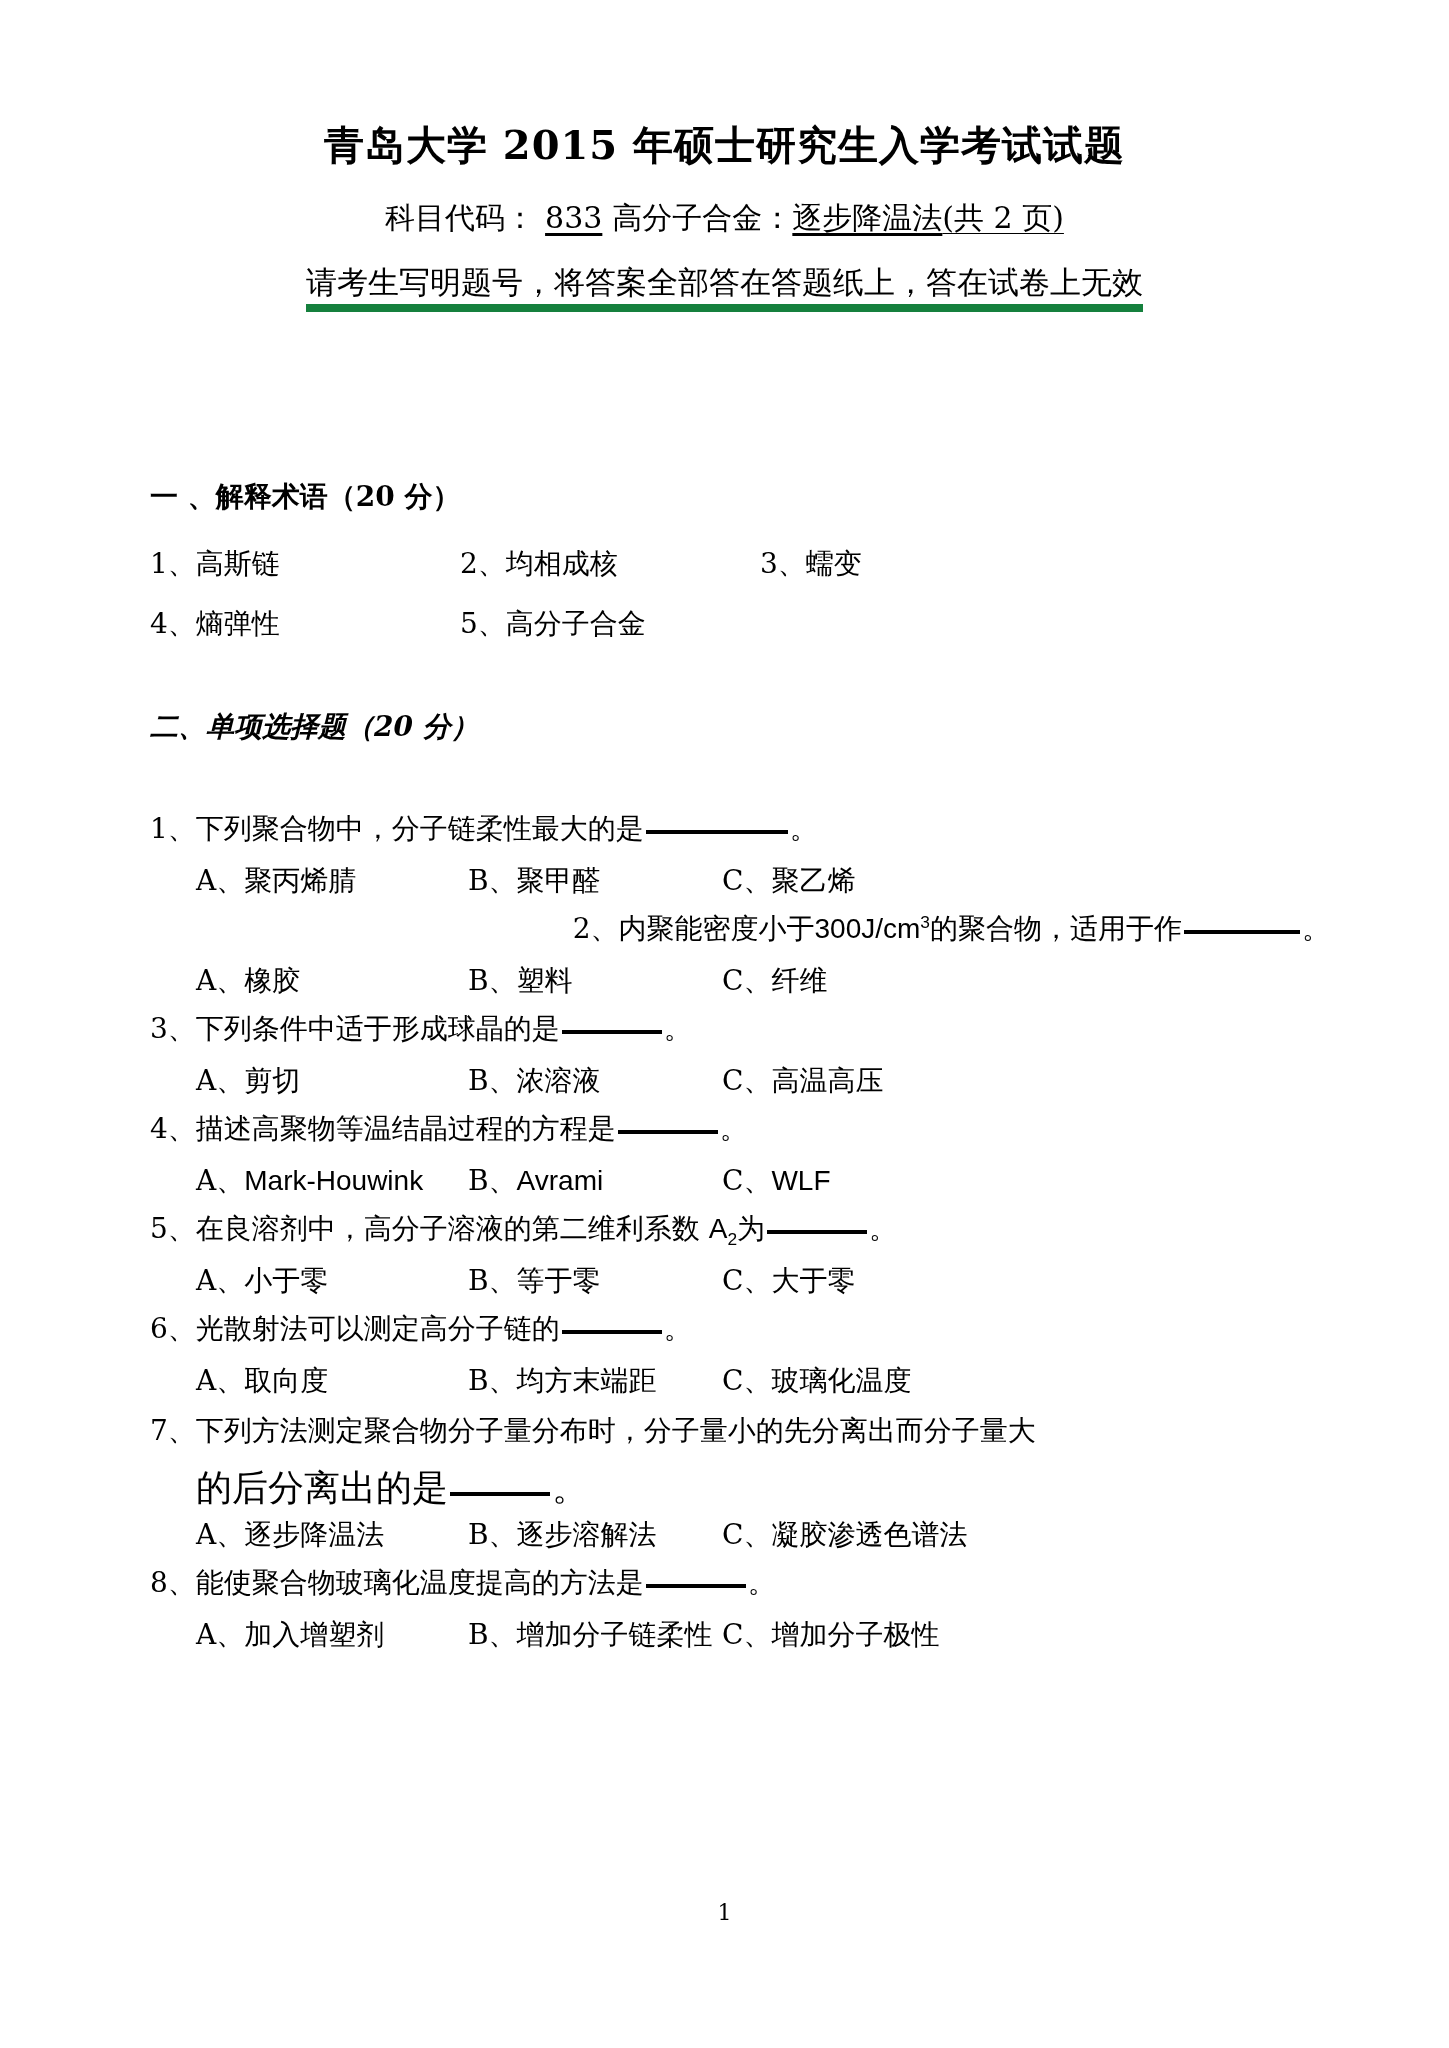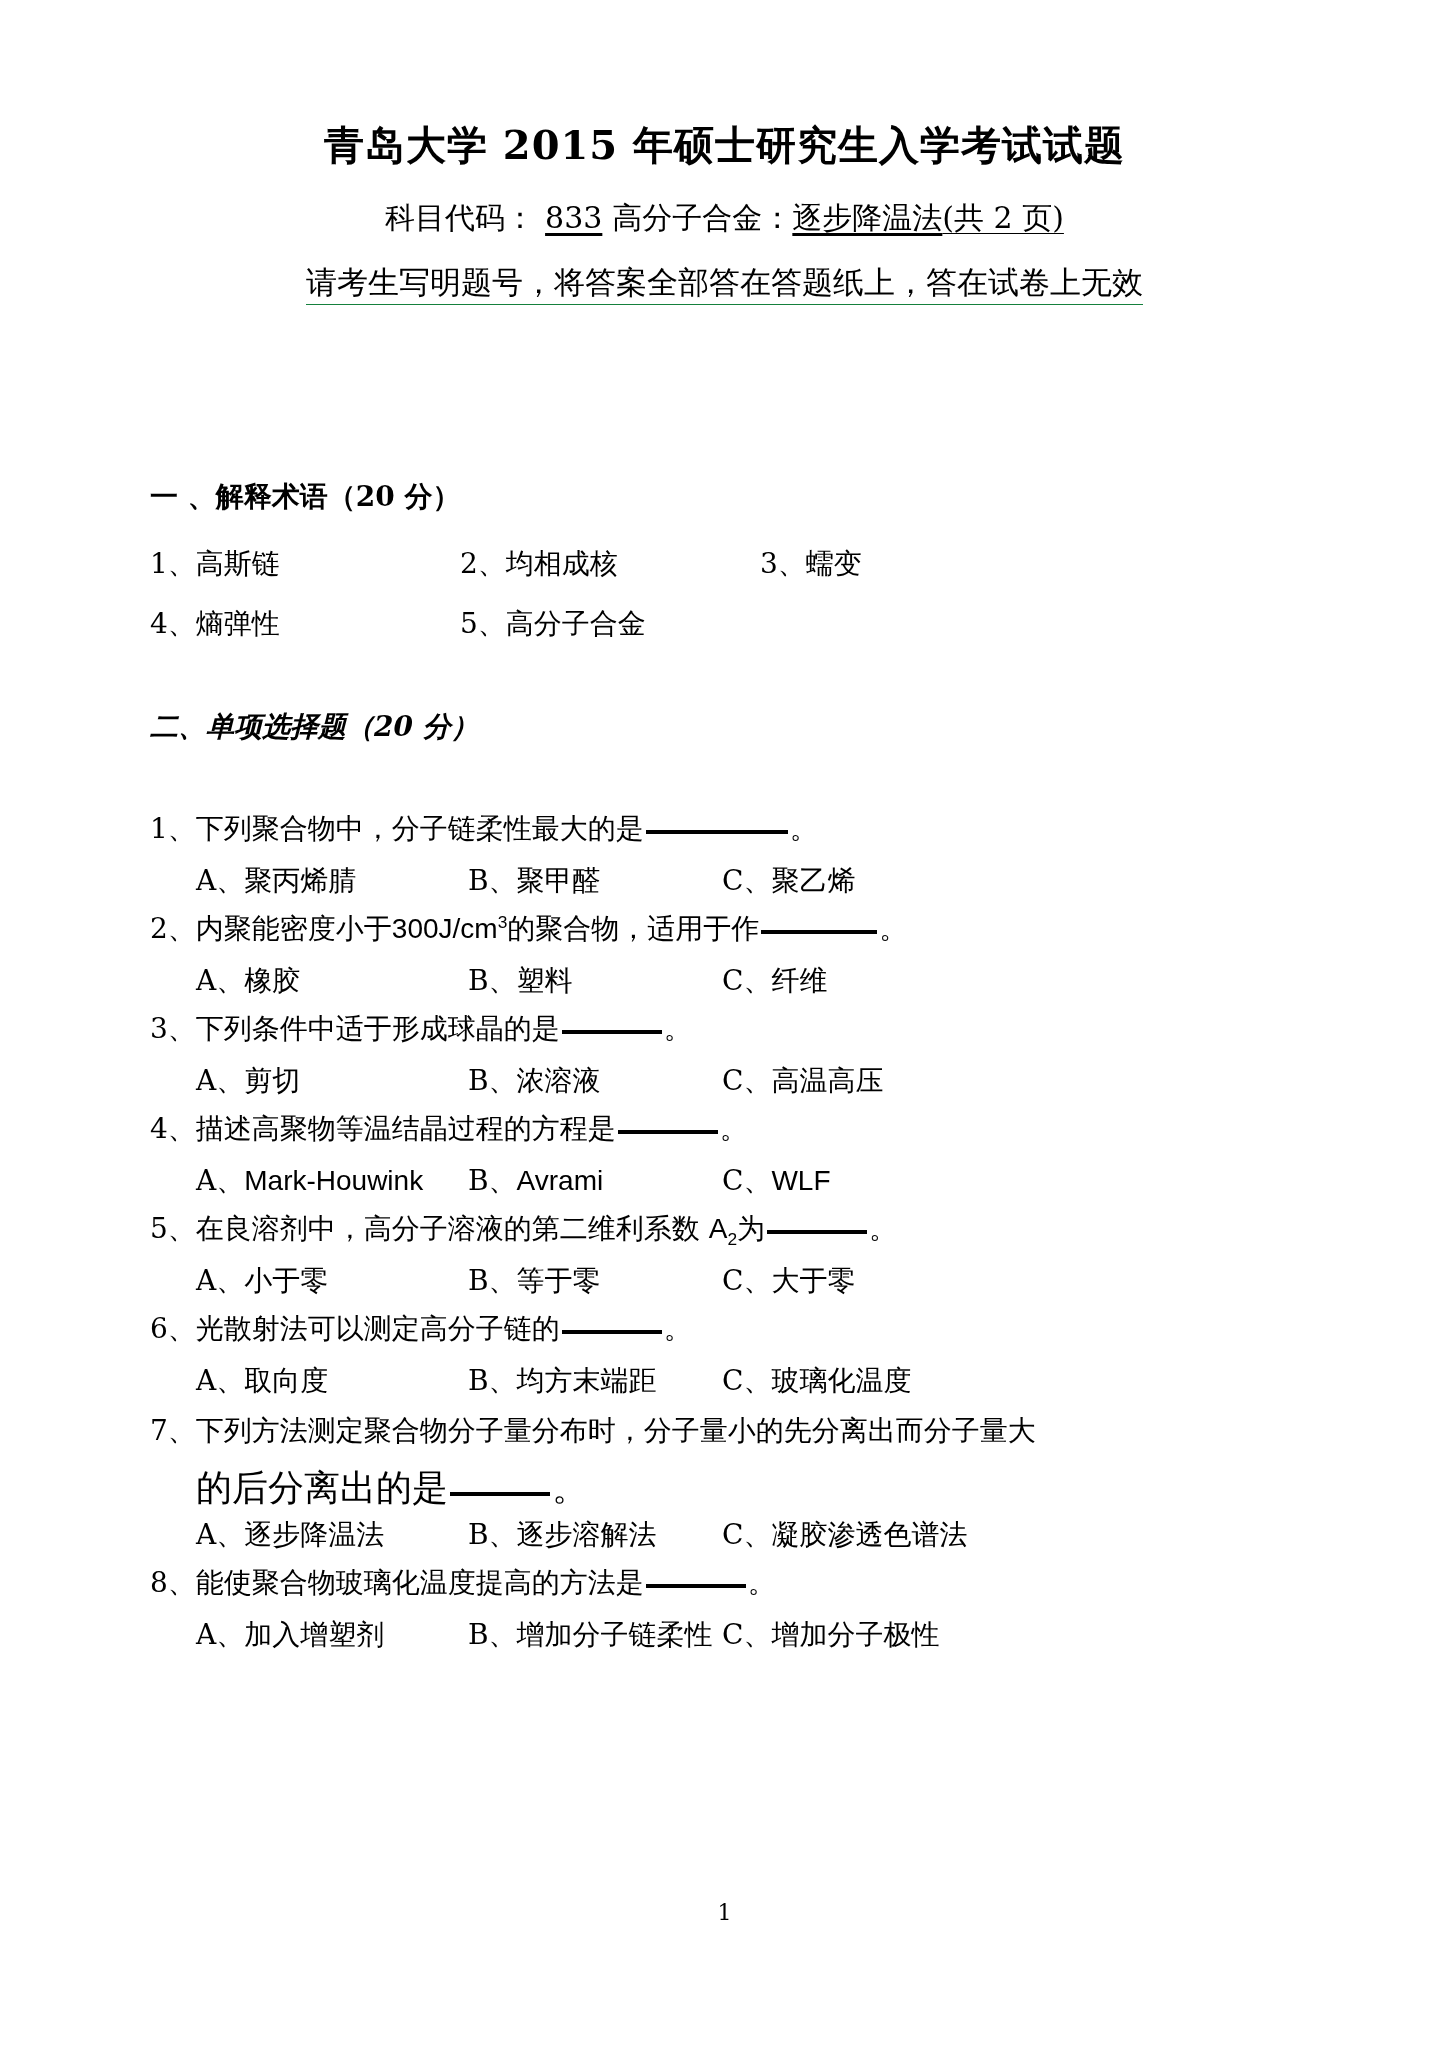--- a/index.html
+++ b/index.html
@@ -68,21 +68,21 @@
   .notice {
     position: absolute;
     left: 0;
     top: 262px;
     width: 1449px;
     text-align: center;
     font-size: 31px;
     white-space: nowrap;
   }
   .notice span.n-text {
-    border-bottom: 1px solid #15803d;
+    border-bottom: 8px solid #15803d;
     padding-bottom: 4px;
     text-align: right;
   }
 
   
   .section-head {
     position: absolute;
     left: 150px;
     font-weight: bold;
     font-size: 28px;
@@ -186,21 +186,21 @@
 
   <div class="section-head" style="top:708px;font-style:italic;">二、单项选择题（20 分）</div>
 
   <div class="q-stem" style="top:810px;"><span>1、</span><span>下列聚合物中，分子链柔性最大的是</span><span class="blank w-long"></span><span>。</span></div>
   <div class="opt-row" style="top:862px;">
     <span class="opt-a"><span>A、</span><span>聚丙烯腈</span></span>
     <span class="opt-b"><span>B、</span><span>聚甲醛</span></span>
     <span class="opt-c"><span>C、</span><span>聚乙烯</span></span>
   </div>
 
-  <div class="q-stem" style="top:910px;"><span>2、</span><span>内聚能密度小于</span><span class="sans">300J/cm</span><sup class="f sans">3</sup><span>的聚合物，适用于作</span><span class="blank w-med"></span><span>。</span></div>
+  <div class="q-stem" style="top:910px;text-align:right;"><span>2、</span><span>内聚能密度小于</span><span class="sans">300J/cm</span><sup class="f sans">3</sup><span>的聚合物，适用于作</span><span class="blank w-med"></span><span>。</span></div>
   <div class="opt-row" style="top:962px;">
     <span class="opt-a"><span>A、</span><span>橡胶</span></span>
     <span class="opt-b"><span>B、</span><span>塑料</span></span>
     <span class="opt-c"><span>C、</span><span>纤维</span></span>
   </div>
 
   <div class="q-stem" style="top:1010px;"><span>3、</span><span>下列条件中适于形成球晶的是</span><span class="blank w-short"></span><span>。</span></div>
   <div class="opt-row" style="top:1062px;">
     <span class="opt-a"><span>A、</span><span>剪切</span></span>
     <span class="opt-b"><span>B、</span><span>浓溶液</span></span>

